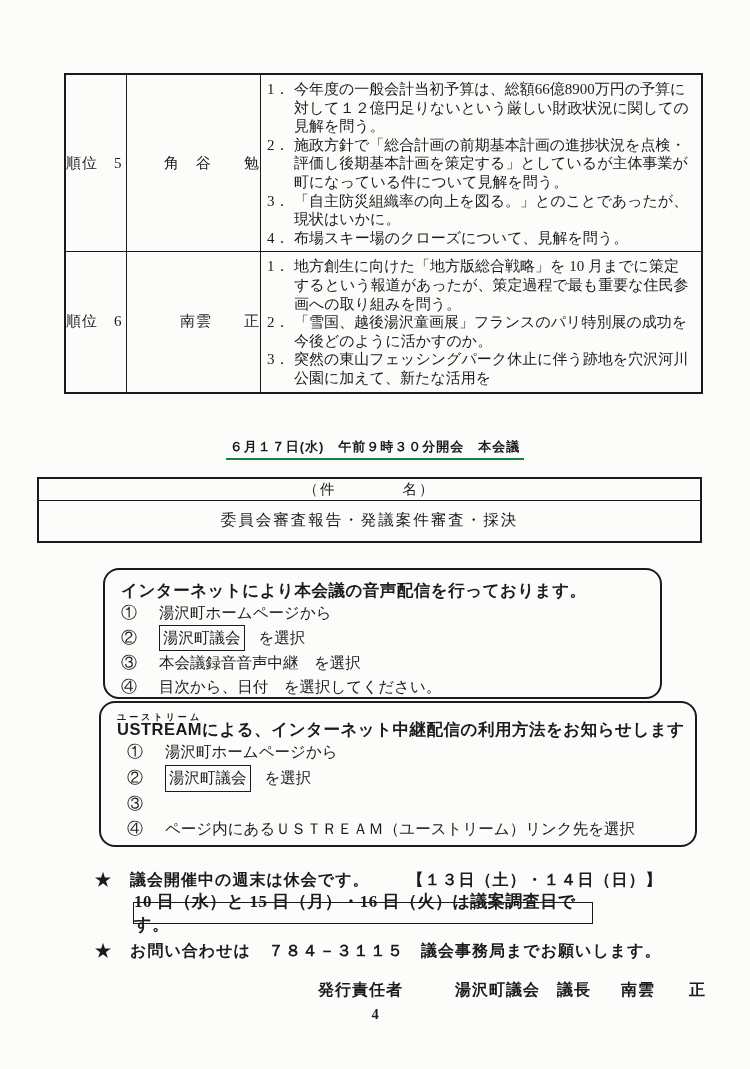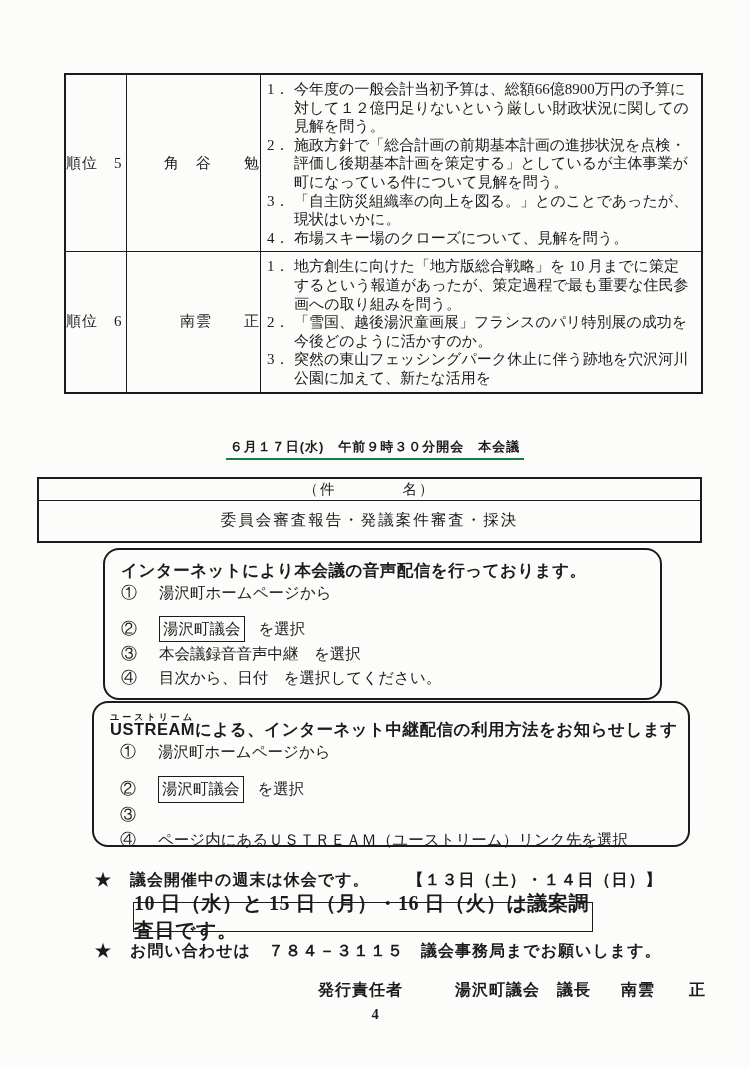--- a/index.html
+++ b/index.html
@@ -51,47 +51,47 @@
   }
   .a-head { font-size:14.5px; height:22px; letter-spacing:2px; }
   .a-val  { font-size:15.5px; height:42px; letter-spacing:2px; }
   
   .guide-box {
     position:absolute;
     border:2px solid #1b1b1b; border-radius:16px;
     padding:9px 14px 6px 16px;
     background:transparent;
   }
-  .box-audio { left:103px; top:548px; width:559px; height:152px; }
-  .box-ustream { left:92px; top:701px; width:598px; height:146px; }
+  .box-audio { left:103px; top:568px; width:559px; height:131px; }
+  .box-ustream { left:99px; top:701px; width:598px; height:146px; }
   .guide-title {
     font-family:"Liberation Sans","DejaVu Sans",sans-serif;
     font-weight:bold; font-size:16.5px; letter-spacing:0.5px;
     line-height:22px; white-space:nowrap;
   }
   .guide-title ruby rt {
     font-size:9px; font-weight:bold; letter-spacing:3px;
   }
   .step { display:flex; align-items:baseline; line-height:23.5px; font-size:15.5px; }
   .box-ustream .step { line-height:24.5px; padding-left:10px; }
   .step-num { flex:0 0 38px; font-size:16px; }
-  .boxed-word { border:1.2px solid #1b1b1b; padding:0 3px 1px 3px;margin-top:11px; }
+  .boxed-word { border:1.2px solid #1b1b1b; padding:0 3px 1px 3px; }
   .step-after { margin-left:14px; }
   
   .note-weekend {
     position:absolute; left:95px; top:870px;
     font-weight:bold; font-size:16px; letter-spacing:1px;
     display:flex;
   }
   .note-weekend .star { margin-right:18px; }
   .note-weekend .dates { margin-left:38px; }
   .note-survey {
-    position:absolute; left:133px; top:902px; width:460px; height:30px;
+    position:absolute; left:133px; top:902px; width:460px; height:22px;
     border:1.5px solid #1b1b1b;
-    font-weight:bold; font-size:20px; letter-spacing:0.5px;
+    font-weight:bold; font-size:17px; letter-spacing:0.5px;
     display:flex; align-items:center; justify-content:center;
   }
   .note-contact {
     position:absolute; left:95px; top:941px;
     font-weight:bold; font-size:16px; letter-spacing:1px;
     display:flex;
   }
   .note-contact .star { margin-right:18px; }
   
   .publisher {

